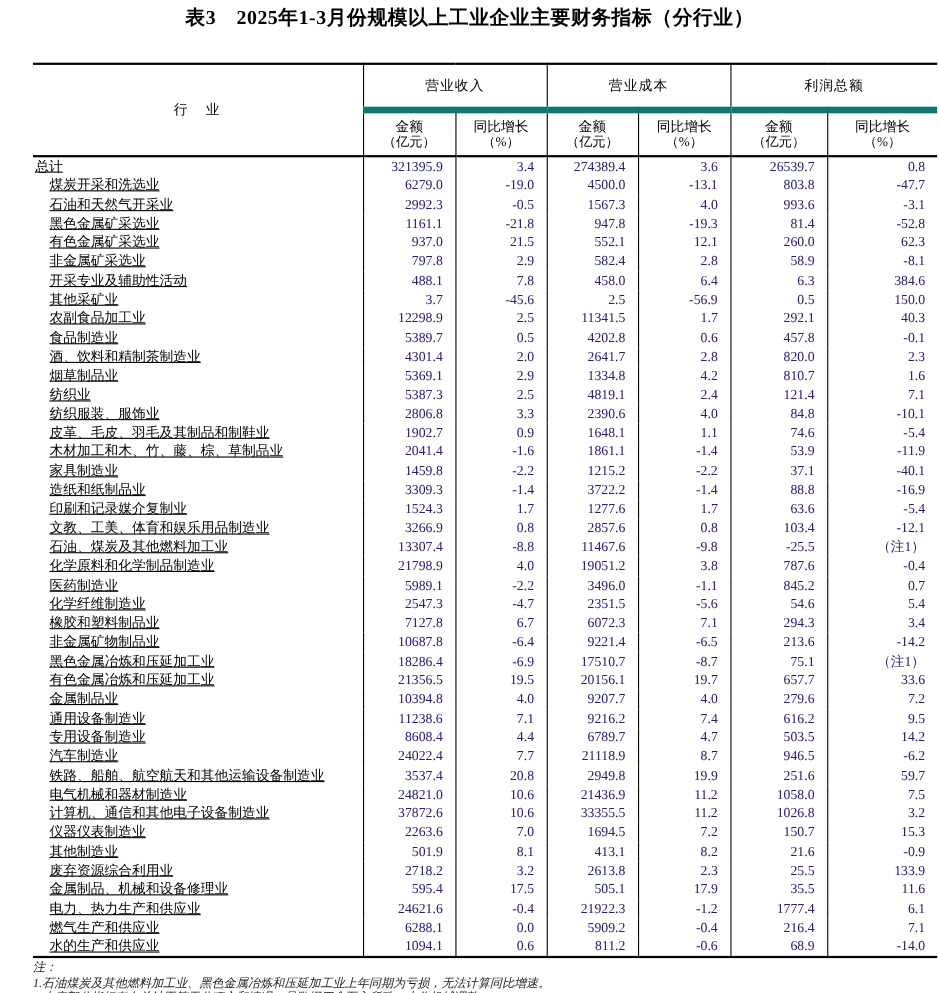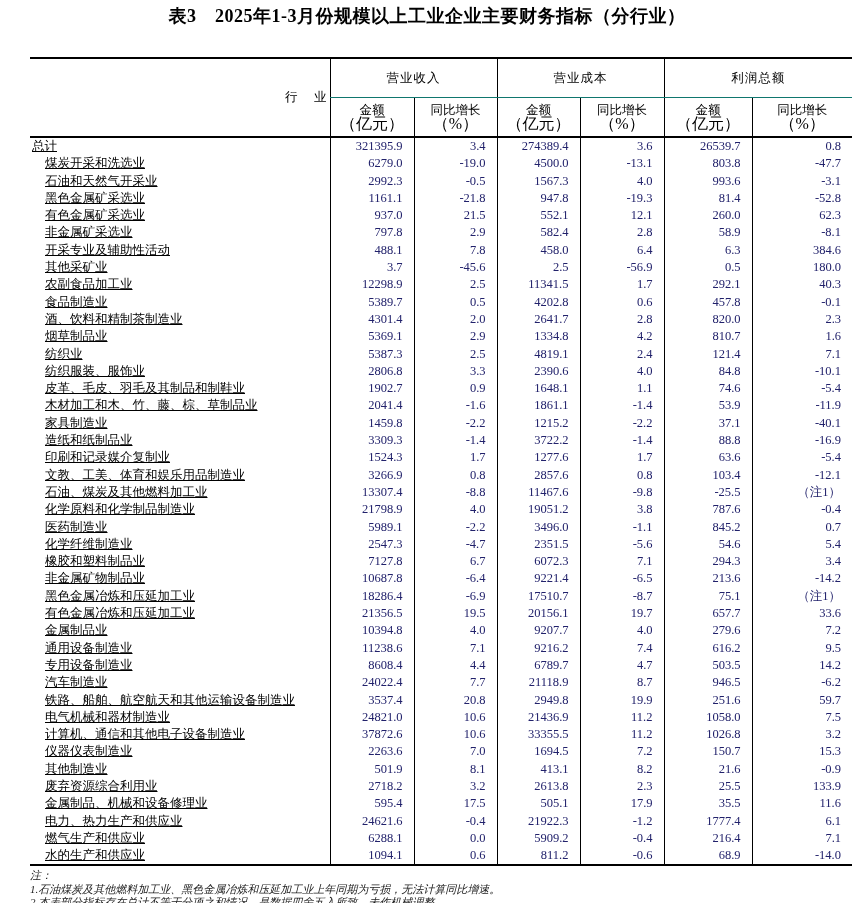--- a/index.html
+++ b/index.html
@@ -16,33 +16,33 @@
   table{
     border-collapse:collapse;table-layout:fixed;width:822px;
     border-top:2px solid #000;border-bottom:2px solid #000;
     font-size:12.5px;
   }
   col.c1{width:300px}col.c2{width:84px}col.c3{width:83px}
   col.c4{width:83px}col.c5{width:84px}col.c6{width:88px}col.c7{width:100px}
   th{font-weight:normal;color:#000;}
   th.grp{
     height:36px;text-align:center;vertical-align:middle;
-    border-left:1px solid #000;border-bottom:1px solid #0f766e;
+    border-left:1px solid #000;border-bottom:6px solid #0f766e;
     letter-spacing:1px;
   }
   th.industry{
-    vertical-align:middle;text-align:right;
+    vertical-align:middle;text-align:center;
     border-bottom:2px solid #000;letter-spacing:2px;
   }
   tr.subhead th{
     height:34px;vertical-align:middle;
     border-left:1px solid #000;border-bottom:2px solid #000;
     line-height:14px;padding:2px 0;
   }
-  tr.subhead th .l2{display:block;font-size:16px;}
+  tr.subhead th .l2{display:block;font-size:12px;}
   tbody td{
     height:17.3px;line-height:17.3px;padding:0;
     white-space:nowrap;overflow:hidden;
   }
   tbody td.c-ind{padding-left:15px;color:#000;text-decoration:underline;}
   tbody tr.total td.c-ind{padding-left:2px;}
   tbody td.c-num{
     text-align:right;padding-right:11px;
     border-left:1px solid #000;
     color:#21216B;
@@ -167,21 +167,21 @@
           <td class="c-num">6.3</td>
           <td class="c-num">384.6</td>
         </tr>
         <tr>
           <td class="c-ind">其他采矿业</td>
           <td class="c-num">3.7</td>
           <td class="c-num">-45.6</td>
           <td class="c-num">2.5</td>
           <td class="c-num">-56.9</td>
           <td class="c-num">0.5</td>
-          <td class="c-num">180.0</td>
+          <td class="c-num">150.0</td>
         </tr>
         <tr>
           <td class="c-ind">农副食品加工业</td>
           <td class="c-num">12298.9</td>
           <td class="c-num">2.5</td>
           <td class="c-num">11341.5</td>
           <td class="c-num">1.7</td>
           <td class="c-num">292.1</td>
           <td class="c-num">40.3</td>
         </tr>

